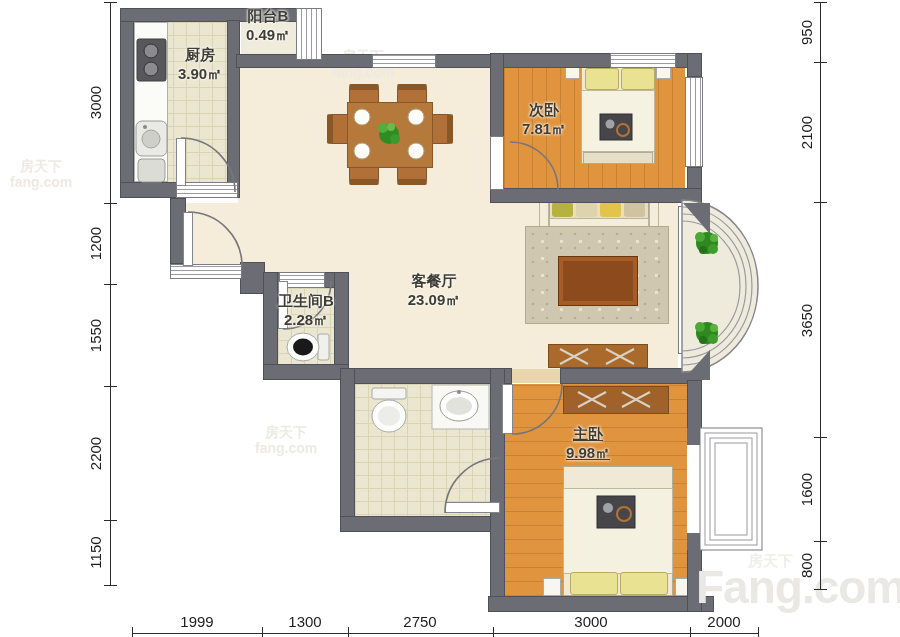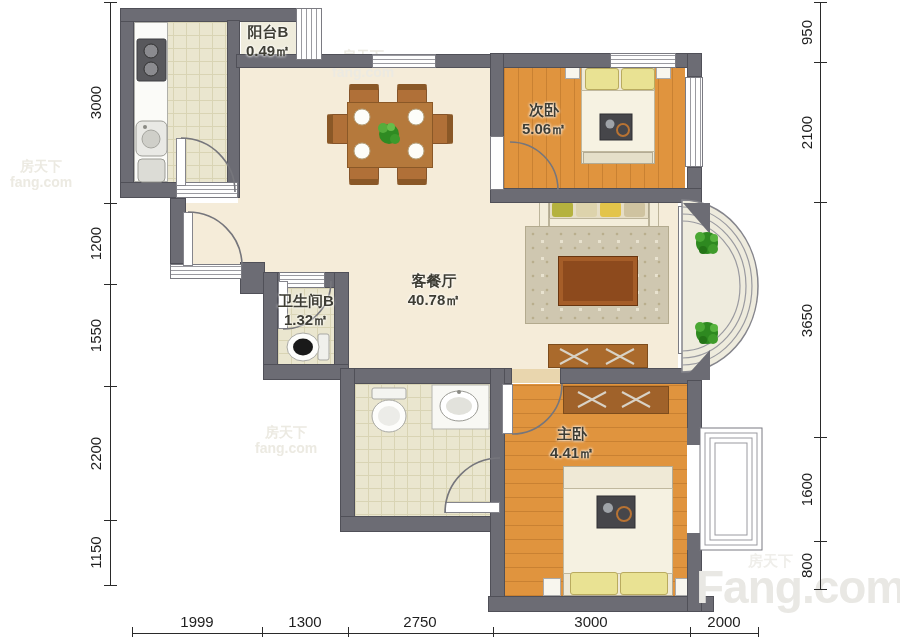--- a/index.html
+++ b/index.html
@@ -263,39 +263,43 @@
     </g>
     <g>
       <circle cx="707" cy="333" r="11" fill="#2e8920"></circle>
       <circle cx="700" cy="327" r="5" fill="#4aa834"></circle>
       <circle cx="714" cy="328" r="4" fill="#57b33e"></circle>
       <circle cx="703" cy="340" r="4" fill="#247417"></circle>
       <circle cx="713" cy="339" r="5" fill="#3f9b2b"></circle>
     </g>
   </svg>
 
-  <div class="rl" style="left:234px;top:22px;width:68px;">
+  <div class="rl" style="left:158px;top:45px;width:84px;">
+    <div>厨房</div>
+    <div>3.90㎡</div>
+  </div>
+  <div class="rl" style="left:234px;top:6px;width:68px;">
     <div>阳台B</div>
     <div>0.49㎡</div>
   </div>
   <div class="rl" style="left:392px;top:271px;width:84px;">
     <div>客餐厅</div>
-    <div>40.78㎡</div>
+    <div>23.09㎡</div>
   </div>
   <div class="rl" style="left:508px;top:100px;width:72px;">
     <div>次卧</div>
-    <div>5.06㎡</div>
+    <div>7.81㎡</div>
   </div>
   <div class="rl" style="left:266px;top:291px;width:80px;">
     <div>卫生间B</div>
-    <div>1.32㎡</div>
-  </div>
-  <div class="rl" style="left:536px;top:424px;width:72px;">
+    <div>2.28㎡</div>
+  </div>
+  <div class="rl" style="left:552px;top:424px;width:72px;text-decoration:underline;">
     <div>主卧</div>
-    <div>4.41㎡</div>
+    <div>9.98㎡</div>
   </div>
 
   <div class="dline" style="left:110px;top:2px;width:1px;height:583px;"></div>
   <div class="dtick" style="left:104px;top:2px;width:13px;height:1px;"></div>
   <div class="dtick" style="left:104px;top:203px;width:13px;height:1px;"></div>
   <div class="dtick" style="left:104px;top:284px;width:13px;height:1px;"></div>
   <div class="dtick" style="left:104px;top:386px;width:13px;height:1px;"></div>
   <div class="dtick" style="left:104px;top:520px;width:13px;height:1px;"></div>
   <div class="dtick" style="left:104px;top:585px;width:13px;height:1px;"></div>
   <div class="dlab rot" style="left:63px;top:94px;">3000</div>

